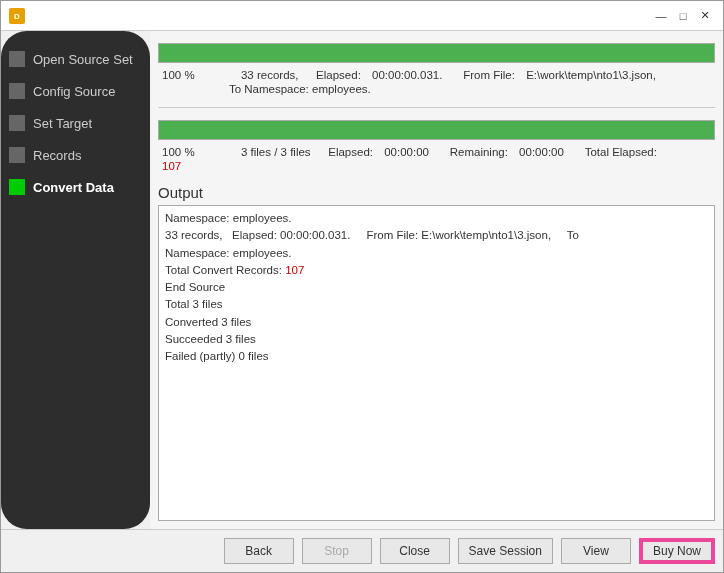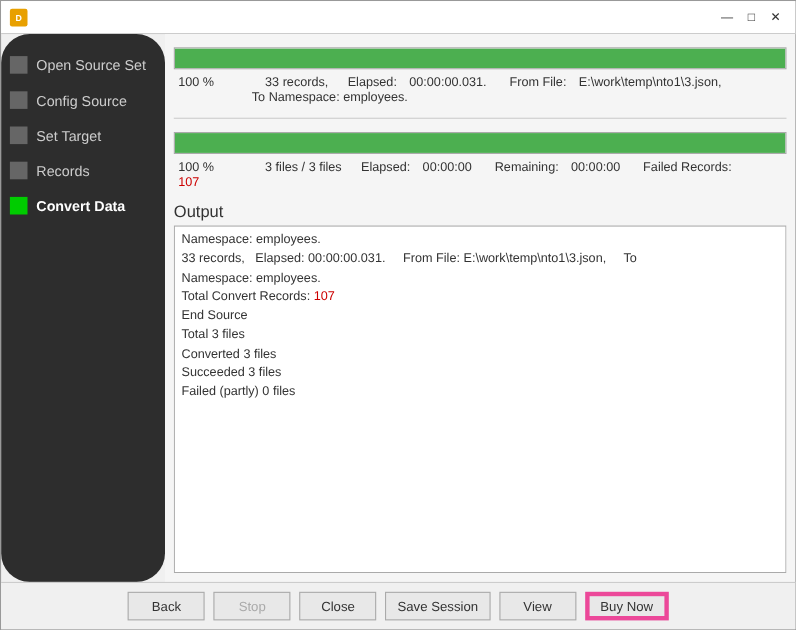--- a/index.html
+++ b/index.html
@@ -180,21 +180,21 @@
       overflow-y: scroll;
       padding: 4px 6px;
       font-size: 11.5px;
       color: #333;
       line-height: 1.5;
     }
 
     .footer {
       display: flex;
       align-items: center;
-      justify-content: center;
+      justify-content: flex-end;
       gap: 8px;
       padding: 8px;
       background: #f0f0f0;
       border-top: 1px solid #ccc;
       flex-shrink: 0;
     }
 
     .footer-btn {
       min-width: 70px;
       height: 26px;
@@ -310,21 +310,21 @@
           <span>3 files / 3 files</span>
           &nbsp;&nbsp;&nbsp;
           <span>Elapsed:</span>
           &nbsp;
           <span>00:00:00</span>
           &nbsp;&nbsp;&nbsp;&nbsp;
           <span>Remaining:</span>
           &nbsp;
           <span>00:00:00</span>
           &nbsp;&nbsp;&nbsp;&nbsp;
-          <span>Failed Records:</span>
+          <span>Total Elapsed:</span>
         </div>
         <div class="progress-info-line2">
           <span class="total-records-red">107</span>
         </div>
       </div>
 
       <div style="height:8px;"></div>
 
       <div class="output-section">
         <div class="output-label">Output</div>

